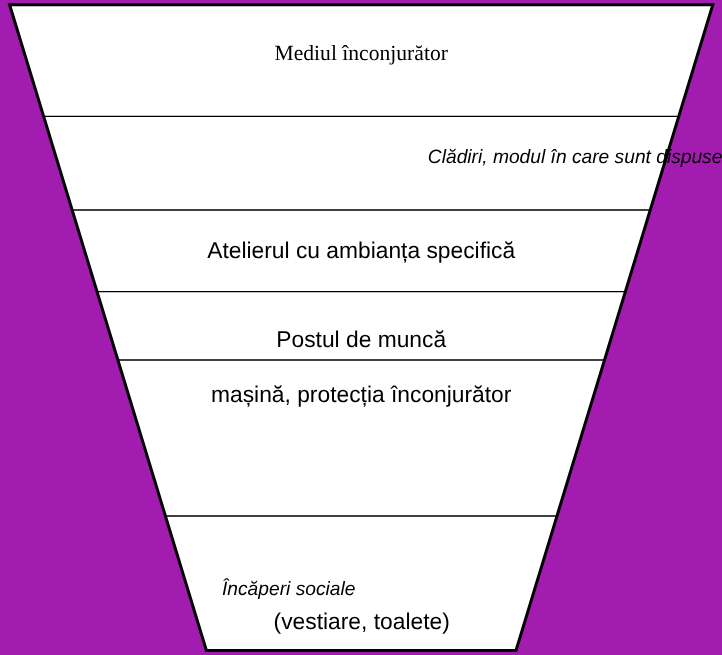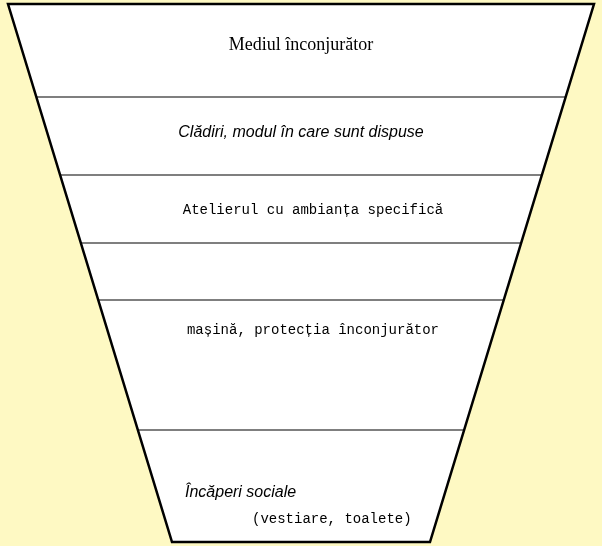--- a/index.html
+++ b/index.html
@@ -4,21 +4,21 @@
   <style>
     html, body {
       margin: 0;
       padding: 0;
       background: #ffffff;
     }
     .stage {
       position: relative;
       width: 602px;
       height: 546px;
-      background: #fef9c3;
+      background: #a21caf;
       overflow: hidden;
     }
     .shape-svg {
       position: absolute;
       left: 0;
       top: 0;
     }
     .label {
       position: absolute;
       left: 0;
@@ -26,35 +26,35 @@
       text-align: center;
       color: #000000;
       white-space: nowrap;
     }
     .abs-label {
       position: absolute;
       color: #000000;
       white-space: nowrap;
     }
     .serif {
-      font-family: Liberation Mono, monospace;
-      font-size: 14px;
+      font-family: Liberation Sans, sans-serif;
+      font-size: 19px;
       line-height: 24px;
-      margin-left: 24px;
     }
     .serif-lg {
       font-family: "Liberation Serif", "DejaVu Serif", serif;
       font-size: 18px;
       line-height: 24px;
     }
     .italic-sans {
       font-family: "Liberation Sans", "DejaVu Sans", sans-serif;
       font-style: italic;
       font-size: 16px;
       line-height: 22px;
+      text-align: right;
     }
     .line {
       display: block;
     }
   </style>
 </head>
 <body>
 
 <div class="stage">
 
@@ -66,20 +66,21 @@
     <line x1="98" y1="300" x2="504" y2="300" stroke="#000000" stroke-width="1.2"></line>
     <line x1="138" y1="430" x2="464" y2="430" stroke="#000000" stroke-width="1.2"></line>
   </svg>
 
   <div class="label serif-lg" style="top:32px">Mediul înconjurător</div>
 
   <div class="label italic-sans" style="top:121px">Clădiri, modul în care sunt dispuse</div>
 
   <div class="label serif" style="top:198px">Atelierul cu ambianța specifică</div>
 
+  <div class="label serif" style="top:272px">Postul de muncă</div>
 
   <div class="label serif" style="top:318px">
     <span class="line">mașină, protecția înconjurător</span>
   </div>
 
   <div class="abs-label serif" style="left:228px; top:507px">(vestiare, toalete)</div>
 
   <div class="abs-label italic-sans" style="left:185px; top:481px">Încăperi sociale</div>
 
 </div>

